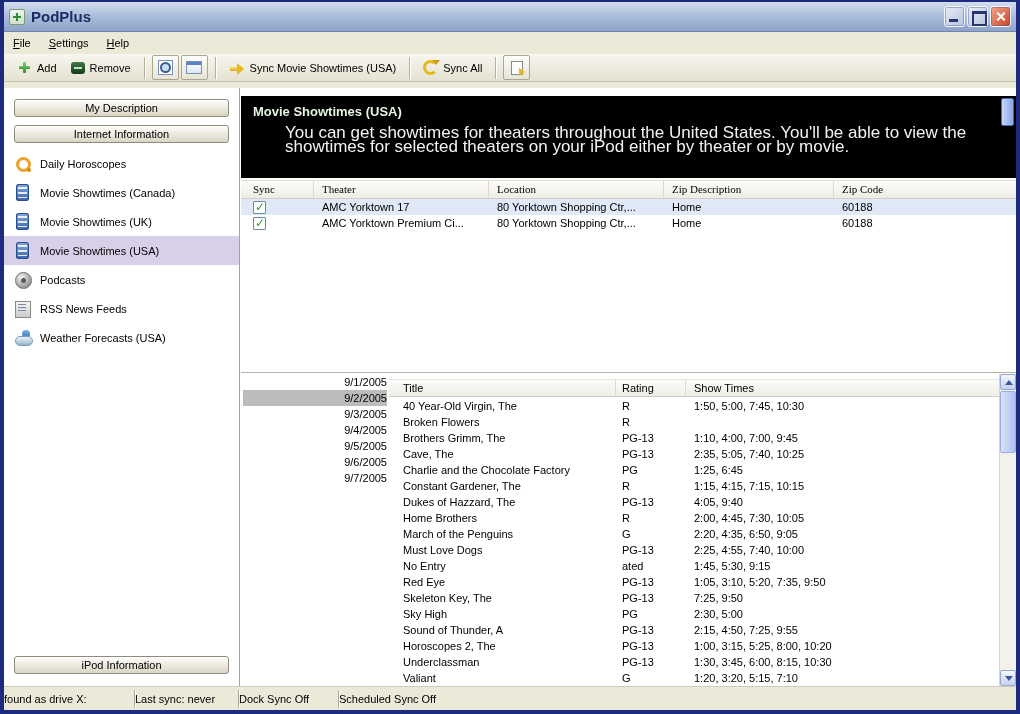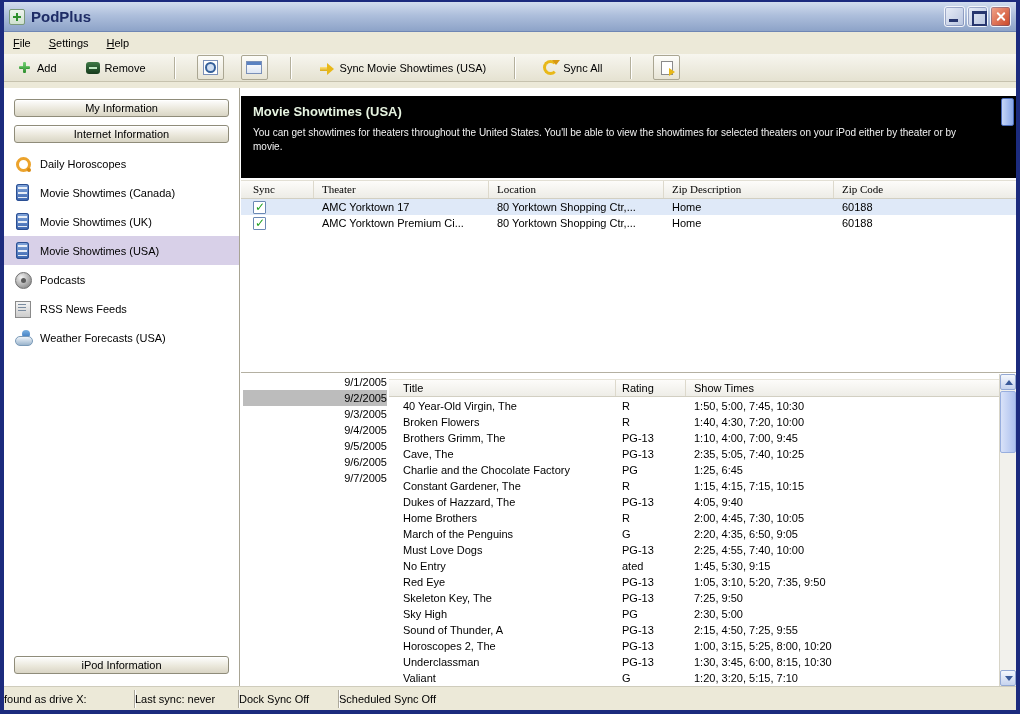--- a/index.html
+++ b/index.html
@@ -22,21 +22,21 @@
   .win-btn.close::before { transform:rotate(45deg); }
   .win-btn.close::after  { transform:rotate(-45deg); }
 
   
   .menubar { position:absolute; top:30px; left:0; right:0; height:22px; background:#ece9d8; display:flex; align-items:center; padding-left:0; }
   .menu-item { padding:3px 9px; cursor:default; }
   .menu-item::first-letter { text-decoration:underline; }
 
   
   .toolbar { position:absolute; top:52px; left:0; right:0; height:28px; background:linear-gradient(180deg,#f7f6ef,#e5e2d1);
-    border-bottom:1px solid #c6c2ae; display:flex; align-items:center; padding:12px 6px;gap:15px; }
+    border-bottom:1px solid #c6c2ae; display:flex; align-items:center; padding:12px 6px; }
   .tb-btn { display:flex; align-items:center; gap:5px; padding:4px 7px; border-radius:2px; white-space:nowrap; }
   .tb-sep { width:1px; height:22px; background:#b4b09c; box-shadow:1px 0 0 #fff; margin:0 6px; flex:none; }
   .tb-iconbtn { width:27px; height:25px; display:flex; align-items:center; justify-content:center; margin:0 1px;
     border:1px solid #aaa692; border-radius:2px; background:linear-gradient(#fdfdfa,#e7e4d5); }
 
   .icon-add { position:relative; width:15px; height:15px; }
   .icon-add::before { content:""; position:absolute; left:2px; top:6px; width:11px; height:3px; background:linear-gradient(#73d073,#2d8e2d); border-radius:1px; }
   .icon-add::after  { content:""; position:absolute; left:6px; top:2px; width:3px; height:11px; background:linear-gradient(#73d073,#2d8e2d); border-radius:1px; }
   .icon-remove { width:14px; height:12px; background:linear-gradient(#3f7a46,#163a1c); border-radius:3px; position:relative; }
   .icon-remove::before { content:""; position:absolute; left:3px; top:5px; width:8px; height:2px; background:#bfe8c2; }
@@ -75,21 +75,21 @@
   .icon-podcast::after { content:""; position:absolute; left:7px; top:7px; width:5px; height:5px; background:#5a5a5a; border-radius:50%; }
   .icon-rss::before { content:""; position:absolute; left:1px; top:1px; width:14px; height:15px; background:linear-gradient(#f4f4f4,#cccccc); border:1px solid #8a8a8a; }
   .icon-rss::after { content:""; position:absolute; left:4px; top:4px; width:8px; height:9px; background:repeating-linear-gradient(180deg,#7a8ca0 0 1px, transparent 1px 3px); }
   .icon-weather::after { content:""; position:absolute; left:8px; top:1px; width:8px; height:8px; background:linear-gradient(#7ab0e0,#3a78c0); border-radius:50%; }
   .icon-weather::before { content:""; position:absolute; left:1px; top:7px; width:16px; height:8px; background:linear-gradient(#eef4fa,#9ab4cc); border:1px solid #7a9ab8; border-radius:5px; z-index:1; }
 
   
   .main { position:absolute; left:237px; top:0; right:0; bottom:0; background:#fff; overflow:hidden; }
   .main-header { position:absolute; top:8px; left:0; right:0; height:82px; background:#000; color:#fff; padding:8px 30px 0 12px; }
   .mh-title { color:#e6f3e0; font-weight:bold; font-size:13px; margin-bottom:7px; }
-  .mh-desc { font-size:10px; line-height:14px; color:#f2f2f2; }
+  .mh-desc { font-size:17px; line-height:14px; color:#f2f2f2;margin-left:32px; }
   .header-scroll { position:absolute; top:2px; right:2px; width:13px; bottom:2px; }
   .header-scroll-thumb { height:28px; background:linear-gradient(90deg,#c6d6f8,#88a6e8); border:1px solid #4a6ab8; border-radius:2px; }
 
   .theater-header { position:absolute; top:92px; left:0; right:0; height:19px; display:grid; grid-template-columns:73px 175px 175px 170px 1fr;
     background:linear-gradient(#fdfcfa,#edece6); border-top:1px solid #e2dfd4; border-bottom:1px solid #d2cfc2; }
   .th-cell { line-height:17px; padding-left:8px; border-right:1px solid #ddd9cc; white-space:nowrap; overflow:hidden;font-family:Liberation Serif, serif; }
   .th-cell:first-child { padding-left:12px; }
   .th-cell:last-child { border-right:none; }
   .theater-rows { position:absolute; top:111px; left:0; right:0; }
   .t-row { display:grid; grid-template-columns:73px 175px 175px 170px 1fr; height:16px; align-items:center; }
@@ -173,21 +173,21 @@
     </div>
     <div class="tb-sep"></div>
     <div class="tb-iconbtn">
       <span class="icon-sync-doc"></span>
     </div>
   </div>
 
   <div class="content">
 
     <div class="sidebar">
-      <div class="xp-btn top1">My Information</div>
+      <div class="xp-btn top1">My Description</div>
       <div class="xp-btn top2">Internet Information</div>
       <div class="side-list">
   <div class="side-item">
     <span class="s-icon icon-horoscope"></span>
     <span>Daily Horoscopes</span>
   </div>
 
   <div class="side-item">
     <span class="s-icon icon-movie"></span>
     <span>Movie Showtimes (Canada)</span>
@@ -280,21 +280,20 @@
         <div class="movie-rows">
   <div class="m-row">
     <span class="c-title">40 Year-Old Virgin, The</span>
     <span class="c-rating">R</span>
     <span class="c-times">1:50, 5:00, 7:45, 10:30</span>
   </div>
 
   <div class="m-row">
     <span class="c-title">Broken Flowers</span>
     <span class="c-rating">R</span>
-    <span class="c-times">1:40, 4:30, 7:20, 10:00</span>
   </div>
 
   <div class="m-row">
     <span class="c-title">Brothers Grimm, The</span>
     <span class="c-rating">PG-13</span>
     <span class="c-times">1:10, 4:00, 7:00, 9:45</span>
   </div>
 
   <div class="m-row">
     <span class="c-title">Cave, The</span>

